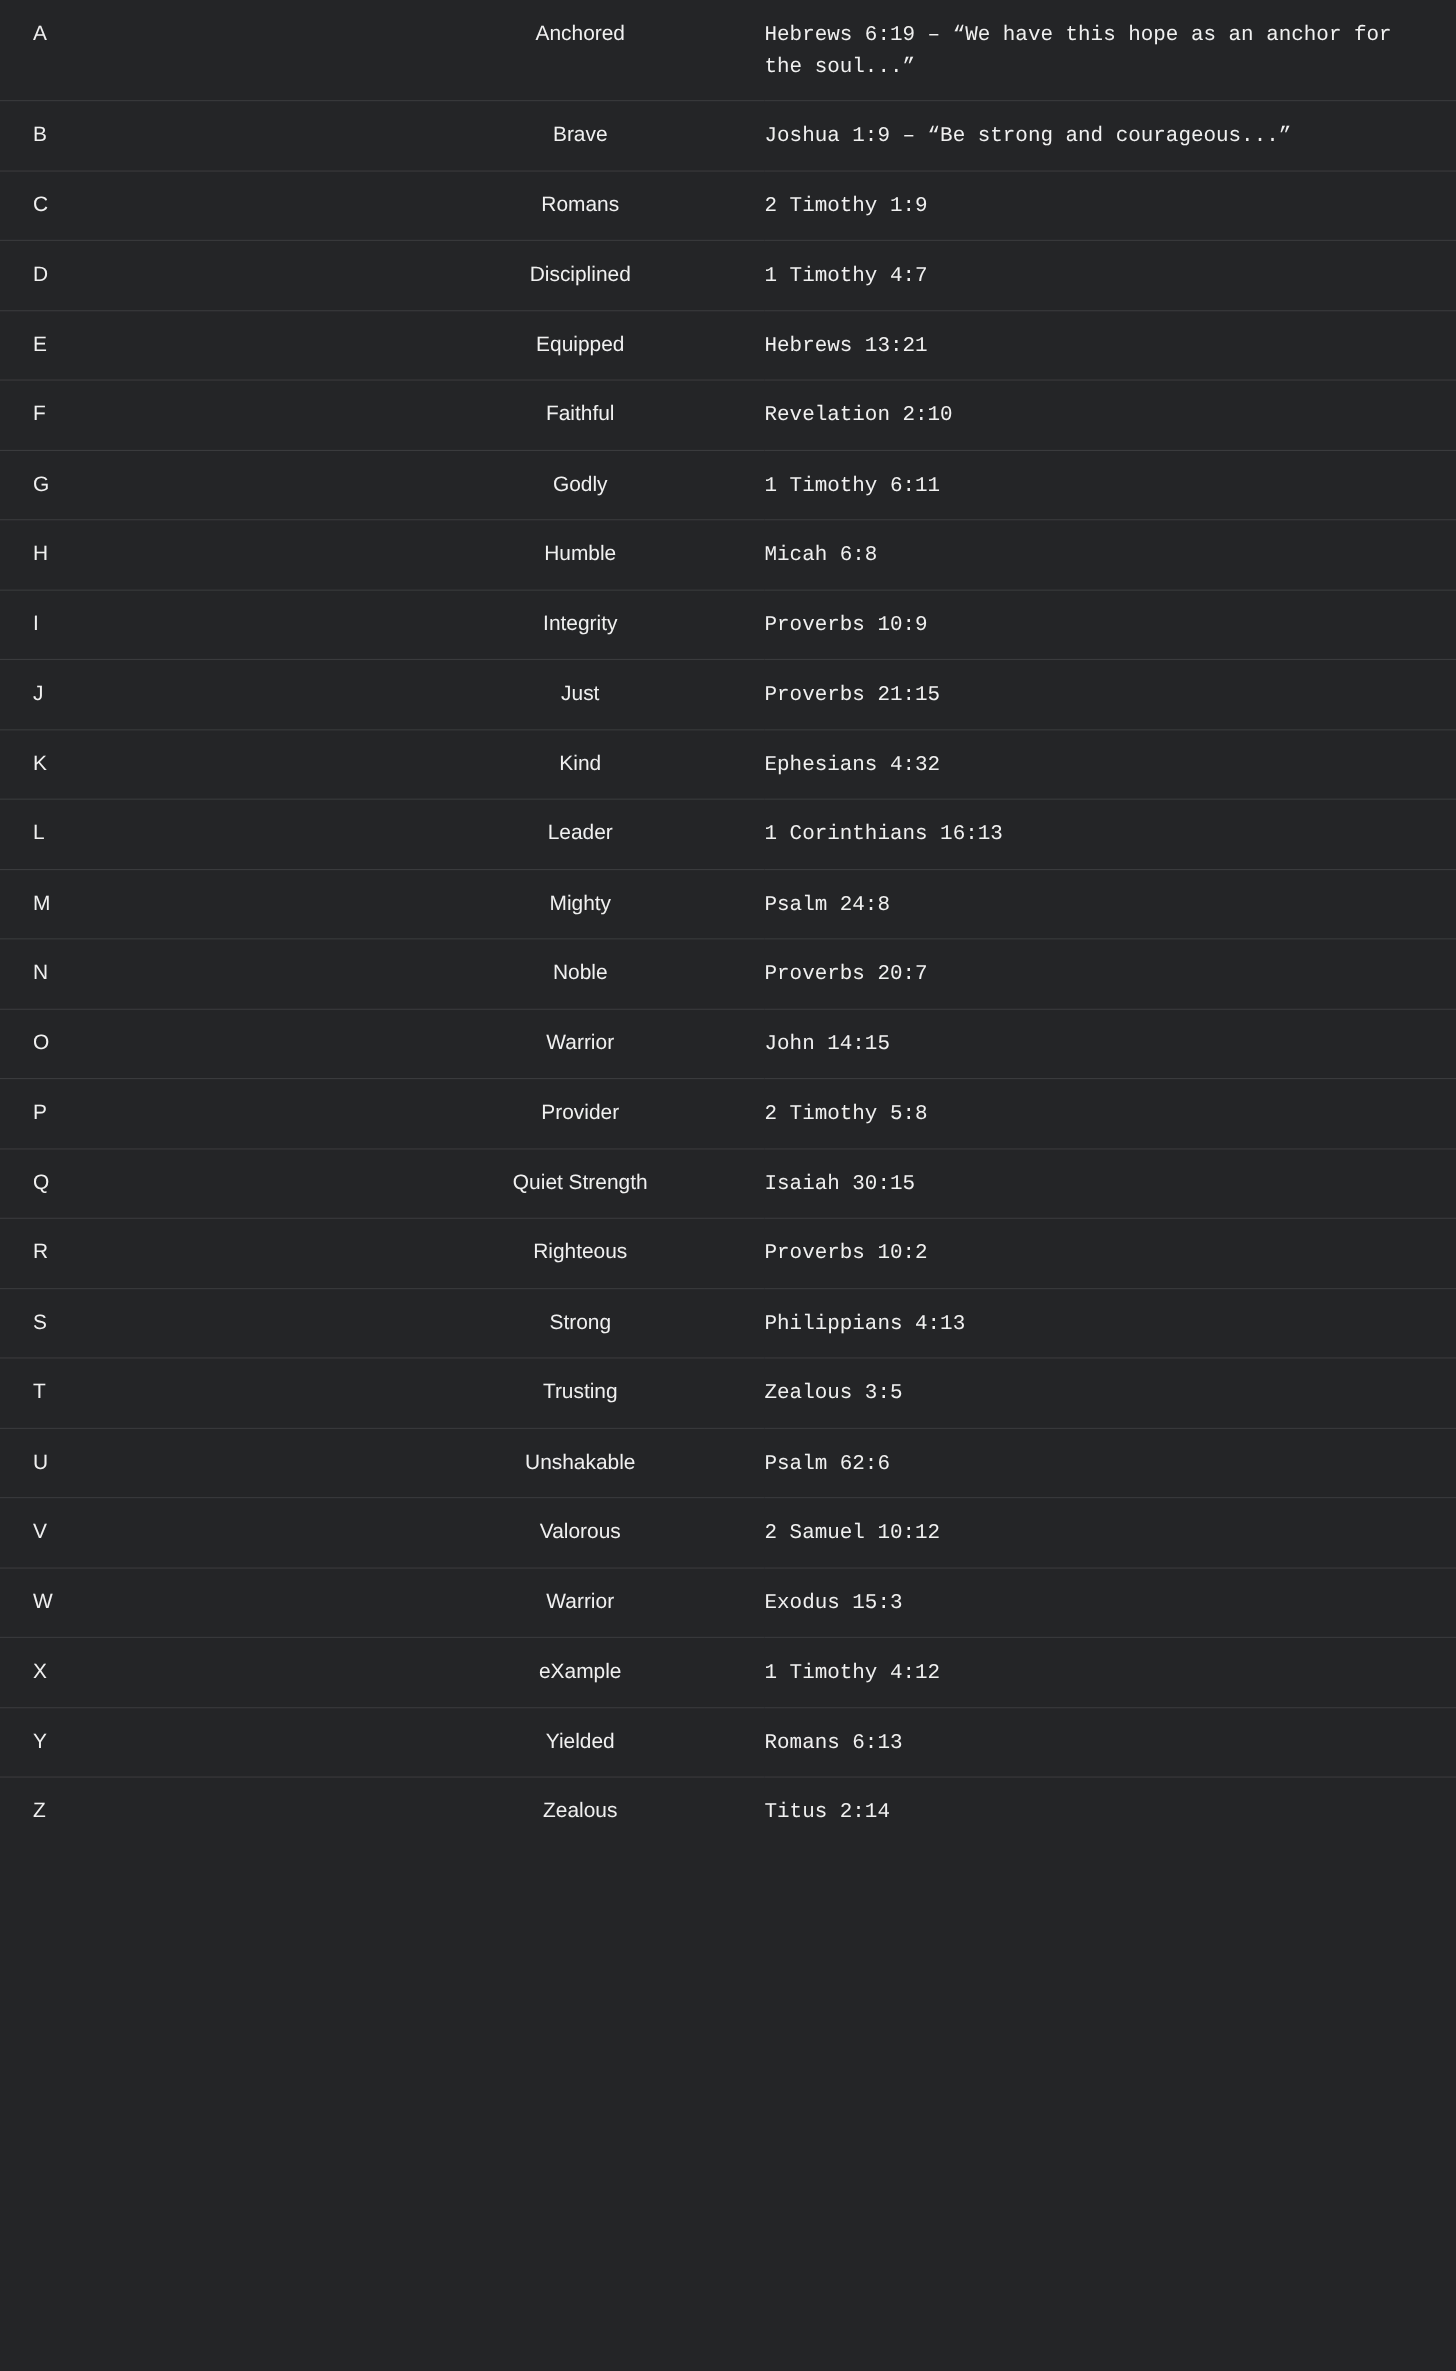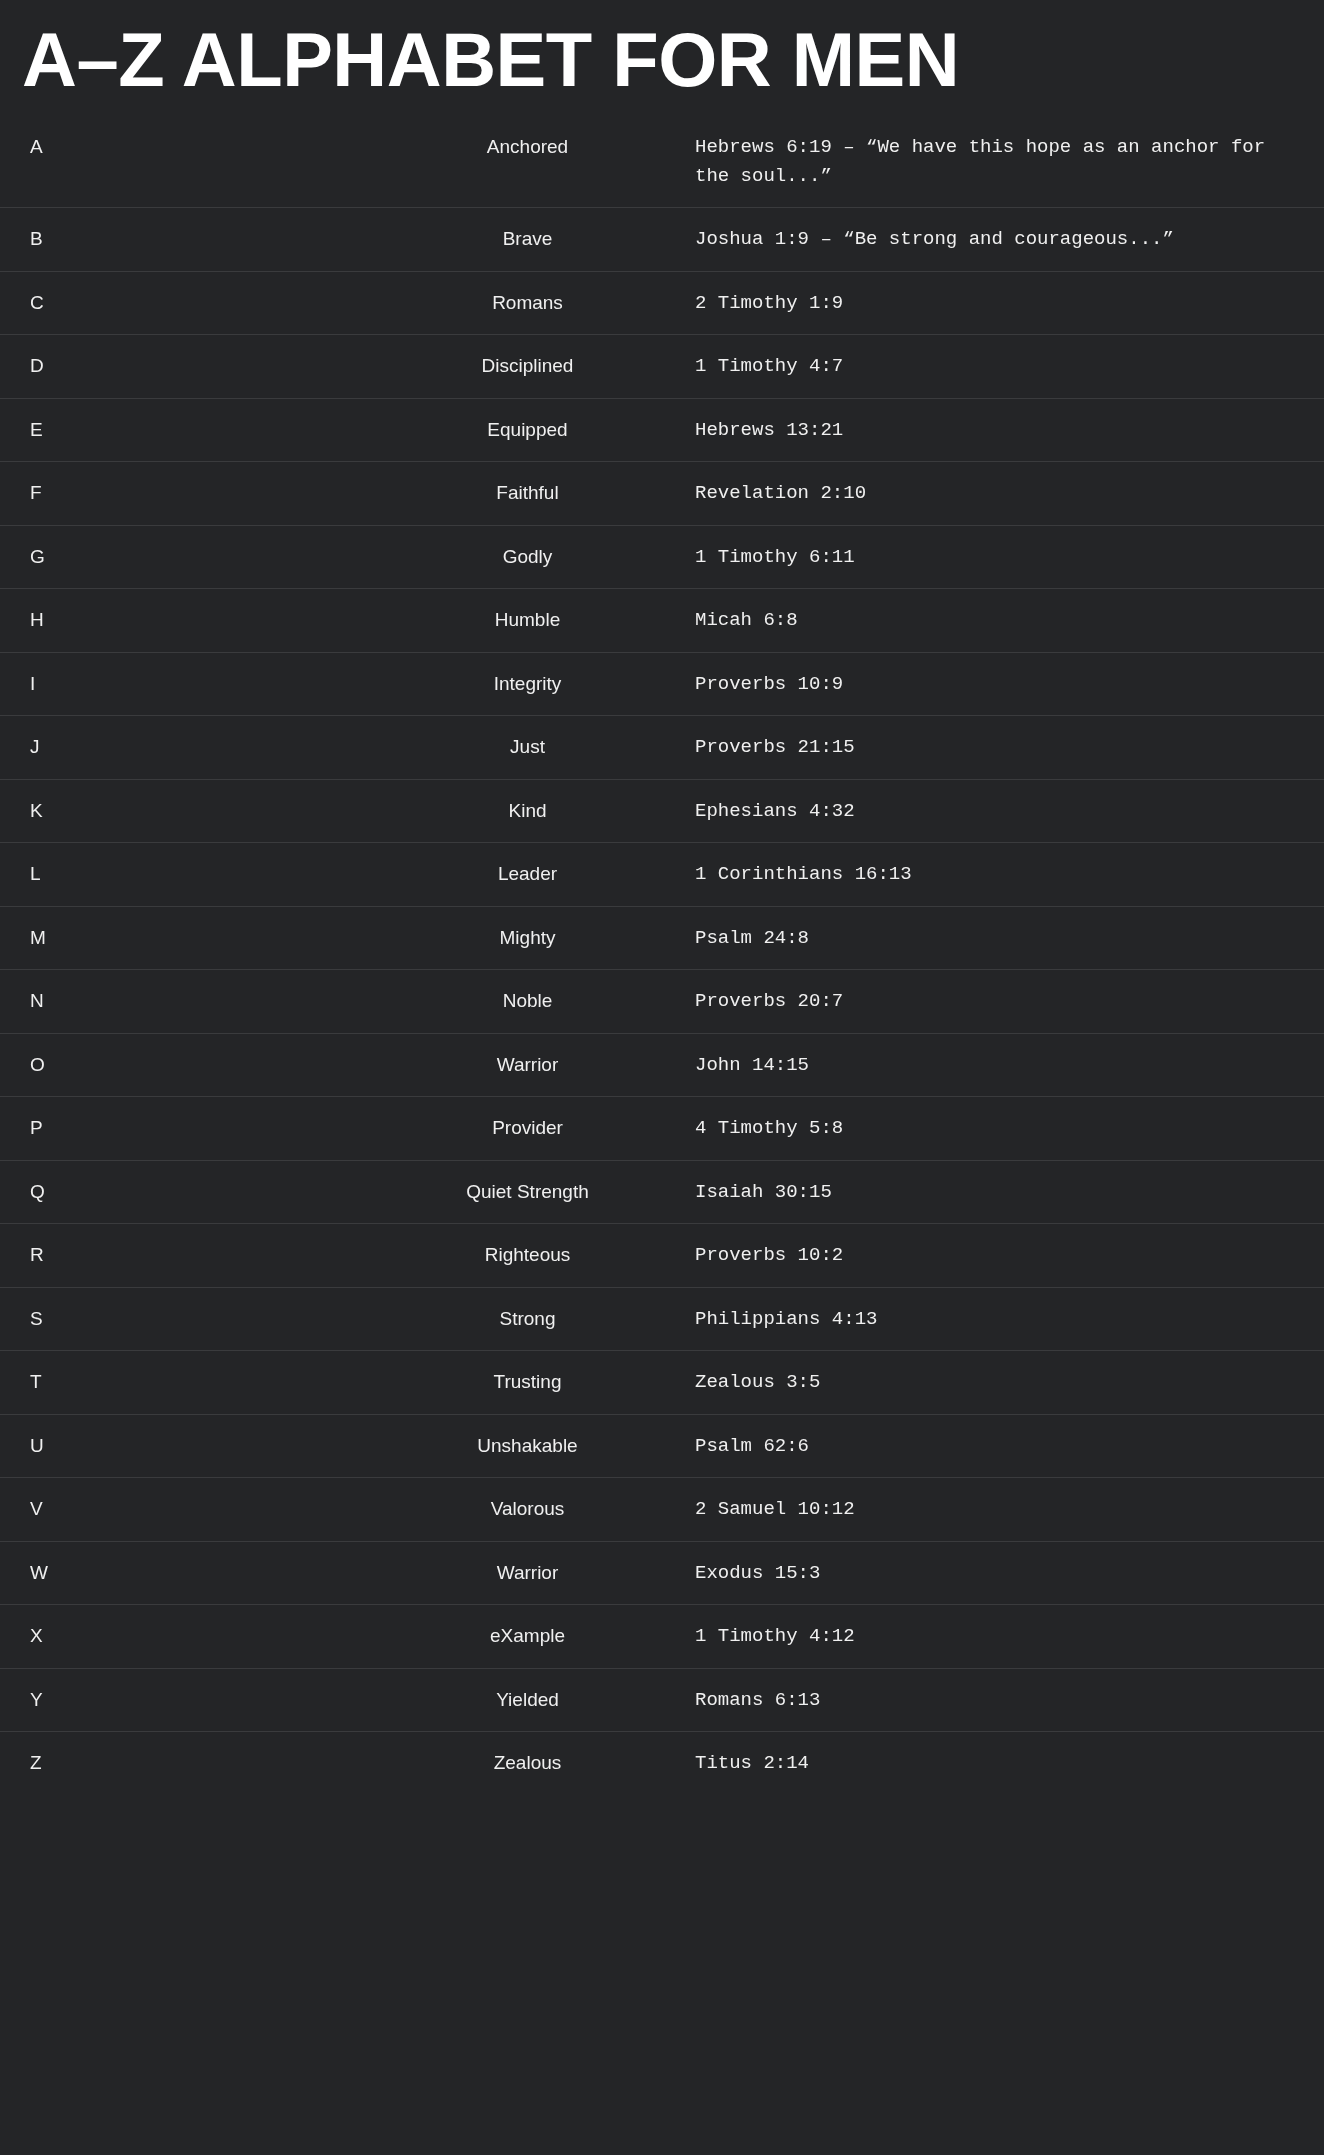--- a/index.html
+++ b/index.html
@@ -64,21 +64,20 @@
     width: auto;
     padding-right: 50px !important;
     color: #f2f2f2;
     font-family: Liberation Mono, monospace;
   }
 </style>
 </head>
 <body>
 
 <div class="page">
-  <div class="title">A–Z ALPHABET FOR MEN</div>
   <table class="table">
     <tbody>
         <tr>
           <td class="col-letter">A</td>
           <td class="col-trait">Anchored</td>
           <td class="col-ref">Hebrews 6:19 – “We have this hope as an anchor for the soul...”</td>
         </tr>
         <tr>
           <td class="col-letter">B</td>
           <td class="col-trait">Brave</td>
@@ -145,21 +144,21 @@
           <td class="col-ref">Proverbs 20:7</td>
         </tr>
         <tr>
           <td class="col-letter">O</td>
           <td class="col-trait">Warrior</td>
           <td class="col-ref">John 14:15</td>
         </tr>
         <tr>
           <td class="col-letter">P</td>
           <td class="col-trait">Provider</td>
-          <td class="col-ref">4 Timothy 5:8</td>
+          <td class="col-ref">2 Timothy 5:8</td>
         </tr>
         <tr>
           <td class="col-letter">Q</td>
           <td class="col-trait">Quiet Strength</td>
           <td class="col-ref">Isaiah 30:15</td>
         </tr>
         <tr>
           <td class="col-letter">R</td>
           <td class="col-trait">Righteous</td>
           <td class="col-ref">Proverbs 10:2</td>

